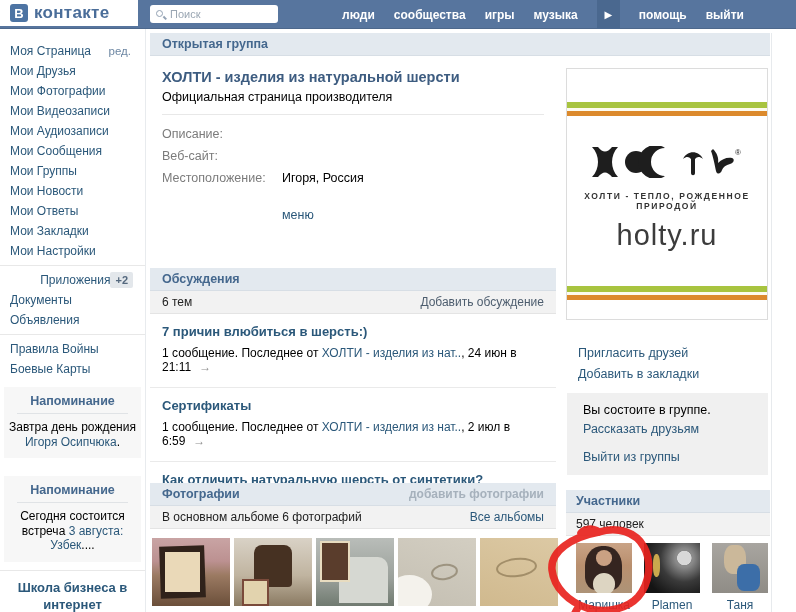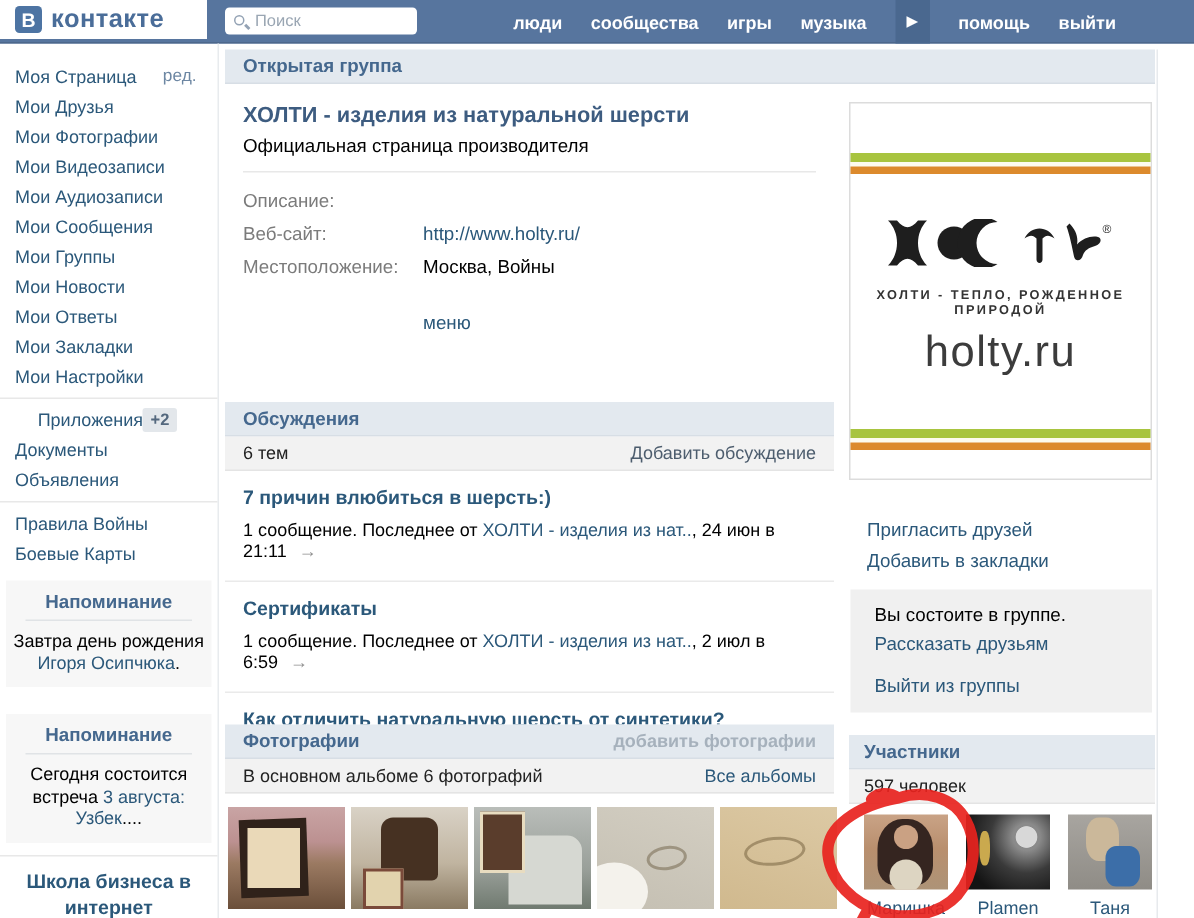--- a/index.html
+++ b/index.html
@@ -34,21 +34,21 @@
 
   
   #sidebar { position:absolute; left:0; top:29px; width:146px; height:583px;
              border-right:1px solid #e8ebee; padding-top:12px; }
   .side-link { display:block; height:20px; line-height:20px; padding-left:10px; font-size:12px; }
   .side-row1 { display:flex; justify-content:space-between; padding-right:14px; }
   .side-edit { color:#6d87a3; font-size:11.5px; }
   .sdiv { height:1px; background:#e8e8e8; margin:4px 0; }
   .badge { background:#e3e7eb; border-radius:2px; font-weight:bold; font-size:11px; color:#54687e;
            padding:1px 5px; margin:2px 12px 0 0; height:16px; line-height:14px; }
-  .side-row-badge { display:flex; justify-content:center; }
+  .side-row-badge { display:flex; justify-content:flex-end; }
   .rem-box { margin:8px 4px 0; background:#f7f7f7; padding:7px 5px 9px; text-align:center; }
   .rem-title { font-weight:bold; font-size:12.5px; color:#45688e; padding-bottom:5px;
                border-bottom:1px solid #e0e3e6; margin:0 8px 6px; }
   .rem-text { font-size:12px; line-height:14.5px; color:#000; }
   #rem2 { margin-top:18px; }
   .school { margin-top:8px; text-align:center; }
   .school a { font-weight:bold; font-size:13px; line-height:17px; display:block; padding:0 8px; }
 
   
   .sec-hdr { height:23px; background:#e3e9ef; border-bottom:1px solid #d7dee5; display:flex;
@@ -226,25 +226,24 @@
 
   <div id="info">
     <div class="g-title">ХОЛТИ - изделия из натуральной шерсти</div>
     <div class="g-sub">Официальная страница производителя</div>
     <div class="info-divider"></div>
     <div class="info-row">
       <div class="info-label">Описание:</div>
     </div>
     <div class="info-row">
       <div class="info-label">Веб-сайт:</div>
-      <div class="info-value"><a>http://www.holty.ru/</a></div>
     </div>
     <div class="info-row">
       <div class="info-label">Местоположение:</div>
-      <div class="info-value">Москва, Войны</div>
+      <div class="info-value">Игоря, Россия</div>
     </div>
     <a class="menu-link">меню</a>
   </div>
 
   <div id="discussions">
     <div class="sec-hdr">
       <span class="t">Обсуждения</span>
     </div>
     <div class="sub-row">
       <span>6 тем</span>

